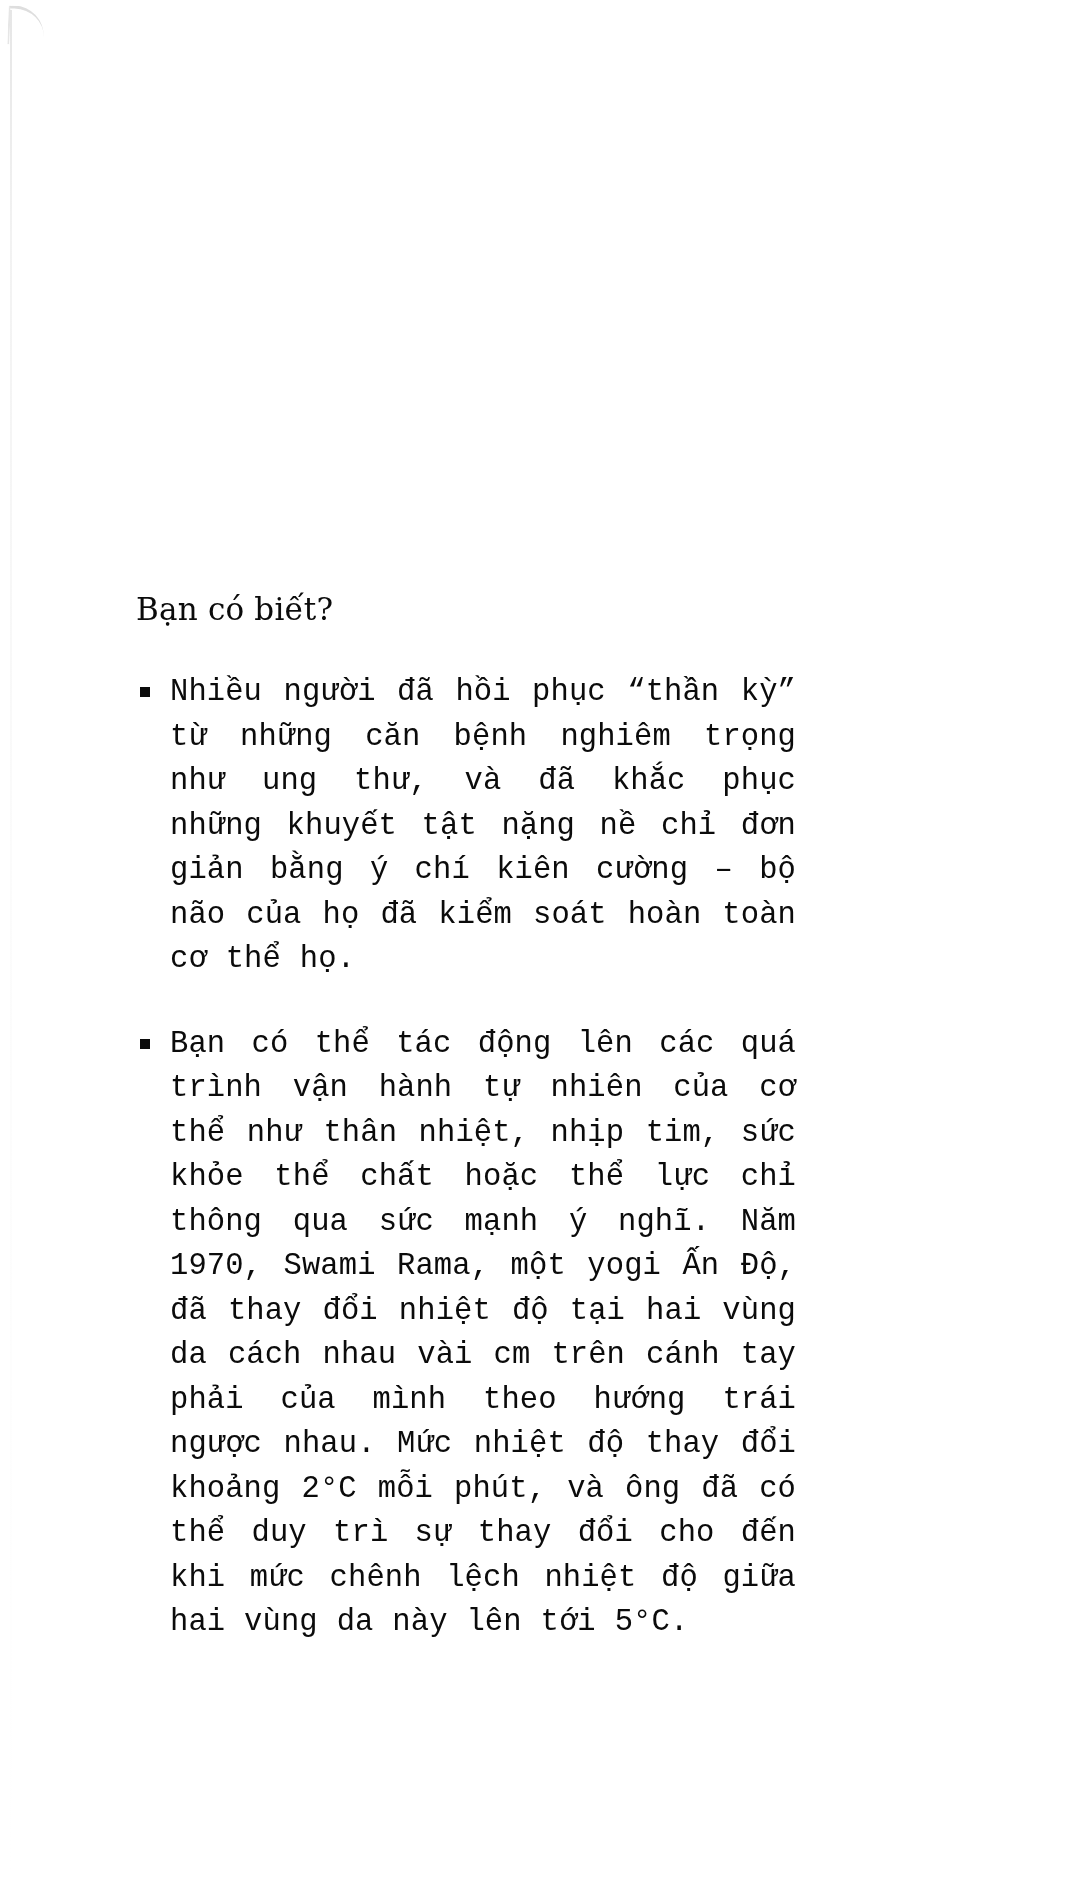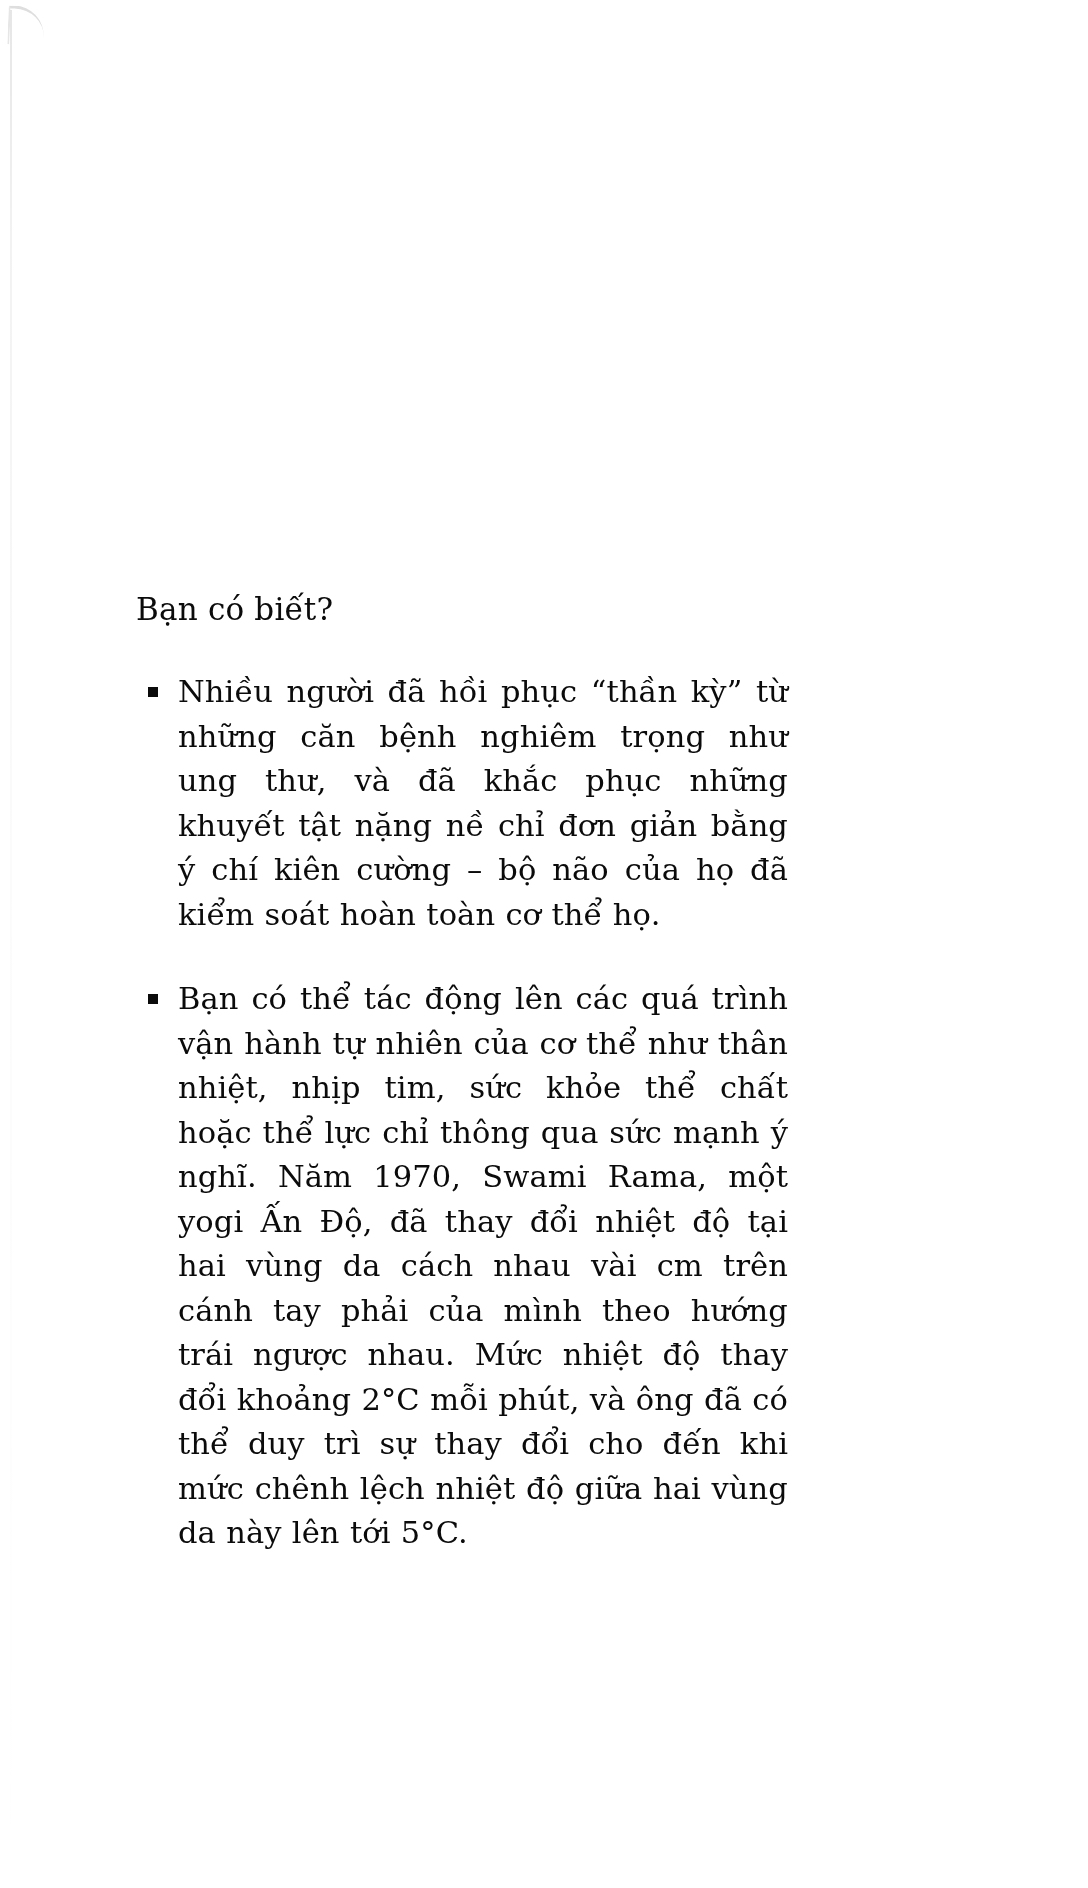--- a/index.html
+++ b/index.html
@@ -64,23 +64,24 @@
 
   .heading {
     font-size: 31px;
     line-height: 1.1;
     letter-spacing: 0.2px;
     margin: 0 0 44px 0;
     font-weight: 400;
   }
 
   .bullet-list {
-    margin: 8px;
+    margin: 0;
     padding: 0;
     list-style: none;
+    font-family: Liberation Mono, monospace;
   }
 
   .bullet-item {
     position: relative;
     padding-left: 34px;
     margin-bottom: 40px;
     font-size: 30.5px;
     line-height: 1.46;
     text-align: justify;
     text-justify: inter-word;

